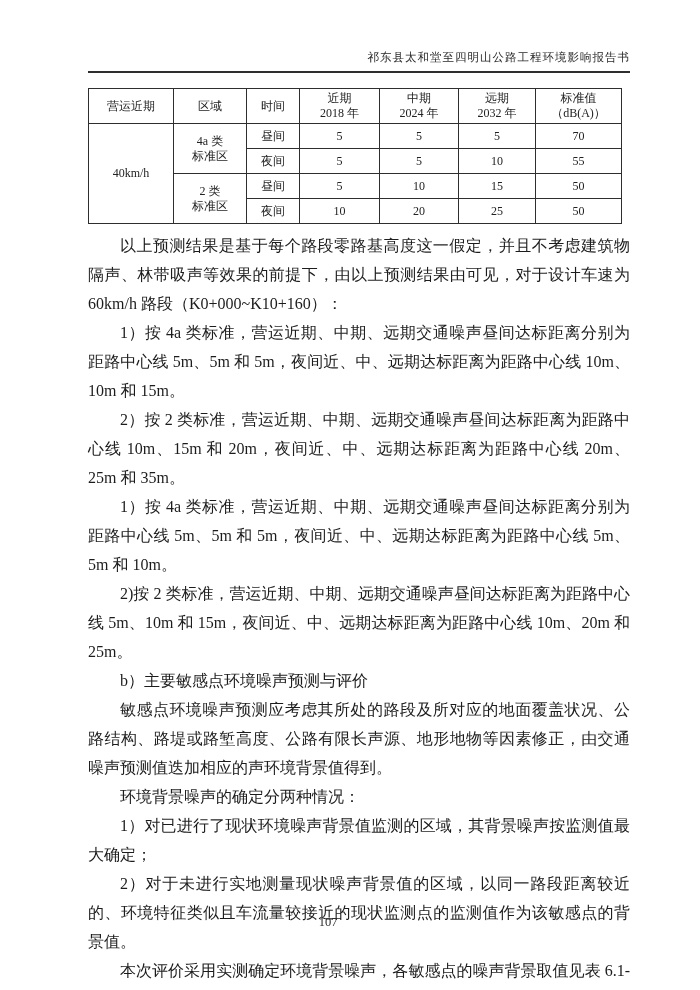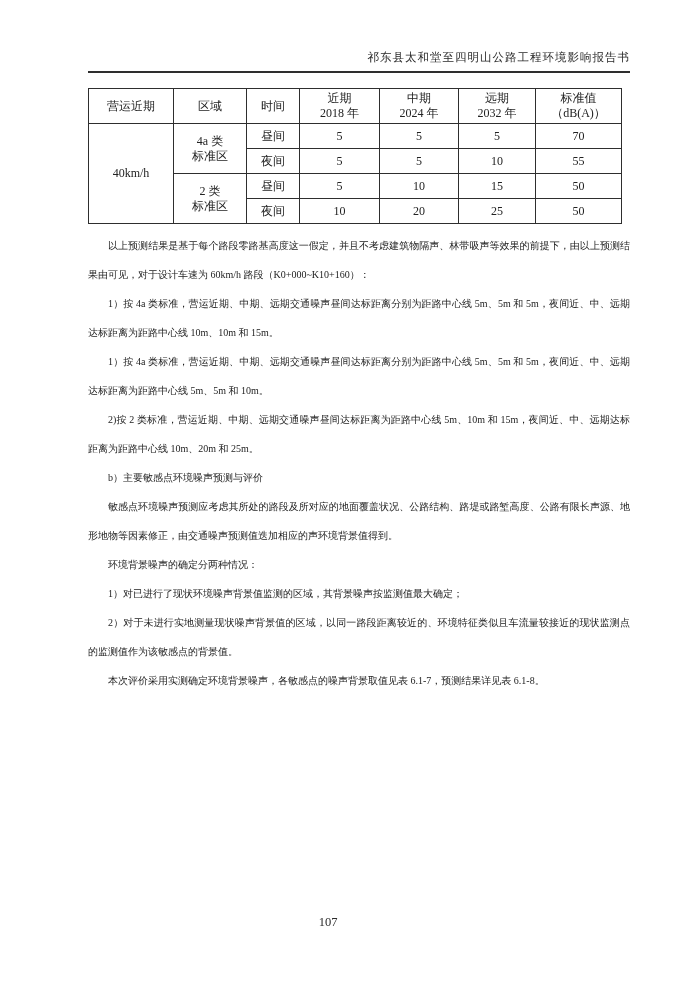--- a/index.html
+++ b/index.html
@@ -46,21 +46,21 @@
   .noise-table tbody td { height: 22px; font-family: Liberation Serif, serif; }
   .th-sub { display: block; }
   .zone-name { display: block; }
   .body-text {
     position: absolute;
     top: 231px; left: 88px;
     width: 542px;
   }
   .body-text p {
     margin: 0;
-    font-size: 10px;
+    font-size: 16px;
     line-height: 29px;
     text-align: justify;
     text-indent: 2em;
     color: #1c1c1c;
   }
   .page-footer {
     position: absolute;
     top: 915px; left: 0;
     width: 656px;
     text-align: center;
@@ -145,20 +145,21 @@
         <td>20</td>
         <td>25</td>
         <td>50</td>
       </tr>
     </tbody>
   </table>
 
   <div class="body-text">
     <p>以上预测结果是基于每个路段零路基高度这一假定，并且不考虑建筑物隔声、林带吸声等效果的前提下，由以上预测结果由可见，对于设计车速为 60km/h 路段（K0+000~K10+160）：</p>
     <p>1）按 4a 类标准，营运近期、中期、远期交通噪声昼间达标距离分别为距路中心线 5m、5m 和 5m，夜间近、中、远期达标距离为距路中心线 10m、10m 和 15m。</p>
+    <p>2）按 2 类标准，营运近期、中期、远期交通噪声昼间达标距离为距路中心线 10m、15m 和 20m，夜间近、中、远期达标距离为距路中心线 20m、25m 和 35m。</p>
     <p>1）按 4a 类标准，营运近期、中期、远期交通噪声昼间达标距离分别为距路中心线 5m、5m 和 5m，夜间近、中、远期达标距离为距路中心线 5m、5m 和 10m。</p>
     <p>2)按 2 类标准，营运近期、中期、远期交通噪声昼间达标距离为距路中心线 5m、10m 和 15m，夜间近、中、远期达标距离为距路中心线 10m、20m 和 25m。</p>
     <p>b）主要敏感点环境噪声预测与评价</p>
     <p>敏感点环境噪声预测应考虑其所处的路段及所对应的地面覆盖状况、公路结构、路堤或路堑高度、公路有限长声源、地形地物等因素修正，由交通噪声预测值迭加相应的声环境背景值得到。</p>
     <p>环境背景噪声的确定分两种情况：</p>
     <p>1）对已进行了现状环境噪声背景值监测的区域，其背景噪声按监测值最大确定；</p>
     <p>2）对于未进行实地测量现状噪声背景值的区域，以同一路段距离较近的、环境特征类似且车流量较接近的现状监测点的监测值作为该敏感点的背景值。</p>
     <p>本次评价采用实测确定环境背景噪声，各敏感点的噪声背景取值见表 6.1-7，预测结果详见表 6.1-8。</p>
   </div>
 

